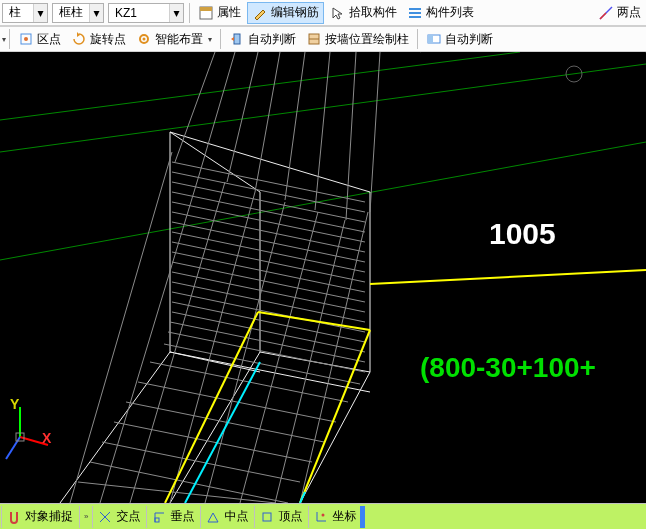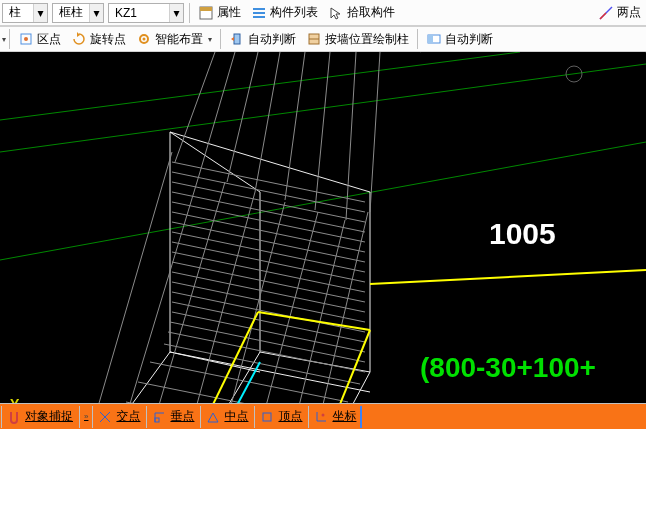--- a/index.html
+++ b/index.html
@@ -12,25 +12,25 @@
   .combo .sel { padding: 0 6px; min-width: 30px; }
   .combo .arr { width: 14px; height: 18px; background: #f0f0f0; display: flex; align-items: center; justify-content: center; border-left: 1px solid #d0d0d0; }
 
   .btn { display: inline-flex; align-items: center; height: 22px; padding: 0 4px; margin: 12px 1px; cursor: pointer; gap: 3px; }
   .btn.active { background: #d0e8ff; border: 1px solid #7ab8f0; }
   .btn .icon { width: 16px; height: 16px; display: inline-flex; align-items: center; justify-content: center; }
   .mini-arr { font-size: 8px; color: #444; margin-left: 2px; }
 
   .sep { width: 1px; height: 20px; background: #c0c0c0; margin: 0 3px; }
 
-  .canvas { position: relative; width: 646px; height: 351px; background: #000; overflow: hidden; text-decoration: underline; }
-
-  .statusbar { height: 26px; background: #f97316; border-top: 1px solid #c0c0c0; display: flex; align-items: center; font-size: 12px; text-decoration: underline; }
+  .canvas { position: relative; width: 646px; height: 451px; background: #000; overflow: hidden; text-decoration: underline; }
+
+  .statusbar { height: 26px; background: #bef264; border-top: 1px solid #c0c0c0; display: flex; align-items: center; font-size: 12px; }
   .statusbar .btn { border-left: 1px solid #c0c0c0; }
-  .statusbar .btn:last-child { border-right: 2px solid #3b82f6; }
+  .statusbar .btn:last-child { border-right: 5px solid #3b82f6; }
 
   .overlay-text { position: absolute; font-weight: bold; }
 </style>
 </head>
 <body>
 
 <div class="toolbar1">
   <span class="combo">
     <span class="sel">柱</span>
     <span class="arr">▾</span>
@@ -46,37 +46,45 @@
   <span class="sep"></span>
   <span class="btn">
     <span class="icon">
         <svg width="14" height="14">
           <rect x="1" y="1" width="12" height="12" fill="#fff" stroke="#666"></rect>
           <rect x="1" y="1" width="12" height="4" fill="#d0a040"></rect>
         </svg>
       </span>
     <span>属性</span>
   </span>
+  <span class="btn active">
+    <span class="icon">
+        <svg width="14" height="14">
+          <path d="M2 12 L10 4 L12 6 L4 14 Z" fill="#f8cc66" stroke="#906000"></path>
+        </svg>
+      </span>
+    <span>编辑钢筋</span>
+  </span>
+  <span class="btn">
+    <span class="icon">
+        <svg width="14" height="14">
+          <path d="M2 2 L2 12 L5 9 L7 13 L9 12 L7 8 L11 8 Z" fill="#fff" stroke="#444"></path>
+        </svg>
+      </span>
+    <span>拾取构件</span>
+  </span>
   <span class="btn">
     <span class="icon">
         <svg width="14" height="14">
           <rect x="1" y="2" width="12" height="2" fill="#4090e0"></rect>
           <rect x="1" y="6" width="12" height="2" fill="#4090e0"></rect>
           <rect x="1" y="10" width="12" height="2" fill="#4090e0"></rect>
         </svg>
       </span>
     <span>构件列表</span>
-  </span>
-  <span class="btn">
-    <span class="icon">
-        <svg width="14" height="14">
-          <path d="M2 2 L2 12 L5 9 L7 13 L9 12 L7 8 L11 8 Z" fill="#fff" stroke="#444"></path>
-        </svg>
-      </span>
-    <span>拾取构件</span>
   </span>
   <span style="flex:1"></span>
   <span class="btn">
     <span class="icon">
         <svg width="14" height="14">
           <line x1="1" y1="13" x2="13" y2="1" stroke="#5050f0" stroke-width="1.5"></line>
           <line x1="1" y1="13" x2="7" y2="7" stroke="#e03030" stroke-width="1.5"></line>
         </svg>
       </span>
     <span>两点</span>

